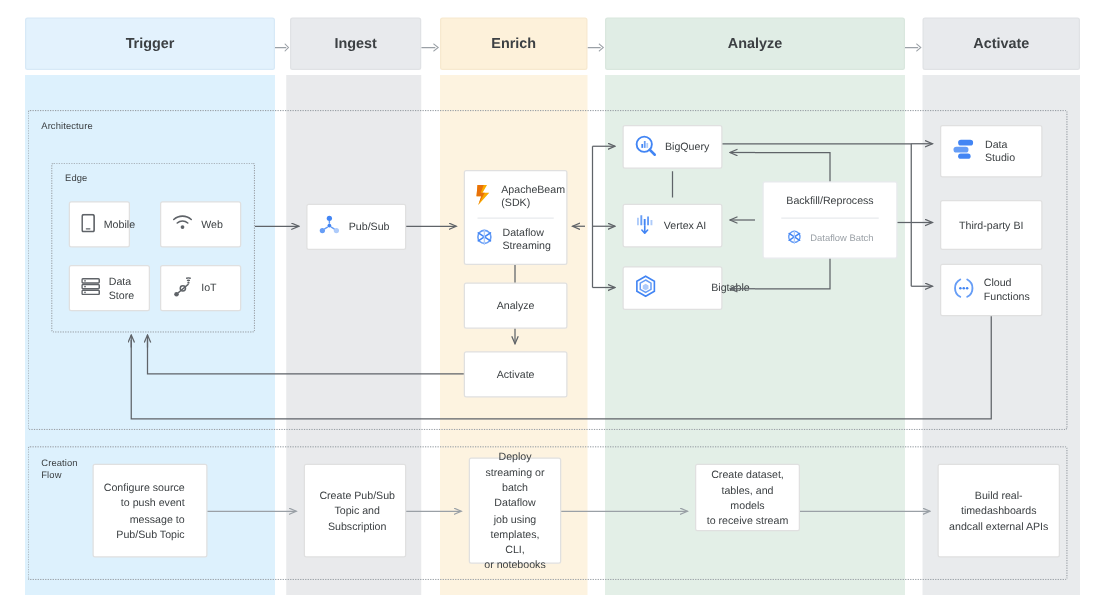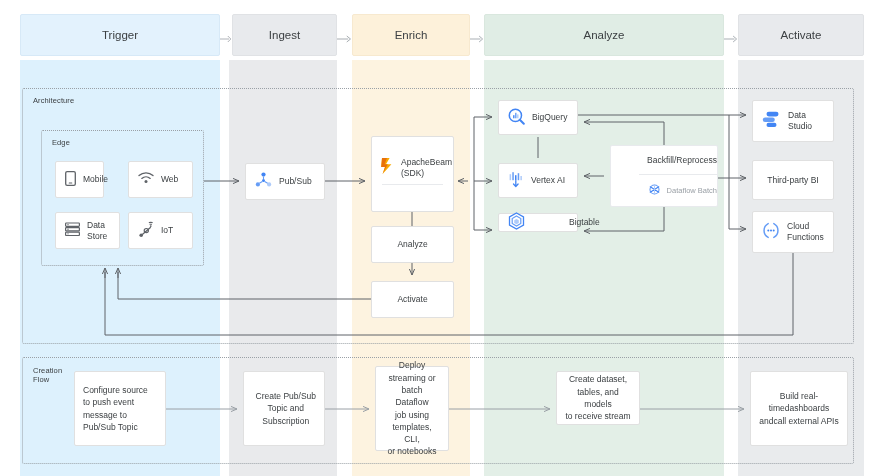--- a/index.html
+++ b/index.html
@@ -28,20 +28,21 @@
     top: 14px;
     height: 42px;
     border: 1px solid #dadce0;
     border-radius: 2px;
     display: flex;
     align-items: center;
     justify-content: center;
     font-size: 11.5px;
     color: #3c4043;
     box-sizing: border-box;
+    font-weight: bold;
   }
   .phase-arrow {
     position: absolute;
     top: 30px;
     width: 20px;
     height: 10px;
   }
   .group-box {
     position: absolute;
     border: 1px dotted #9aa0a6;
@@ -90,35 +91,36 @@
     height: 1px; background: #e8eaed;
     margin: 6px 10px;
   }
   .backfill-node {
     position: absolute;
     background: #ffffff;
     border: 1px solid #e8eaed;
     border-radius: 2px;
     box-sizing: border-box;
     display: flex; flex-direction: column;
-    align-items: flex-end; justify-content: center;
+    align-items: center; justify-content: center;
   }
   .backfill-title { font-size: 8.5px; color: #3c4043; }
   .backfill-div { height: 1px; background: #e8eaed; width: 74%; margin: 9px 0 8px; }
   .backfill-sub { display: flex; align-items: center; gap: 6px; font-size: 7.5px; color: #9aa0a6; }
   .flow-node {
     position: absolute;
     background: #ffffff;
     border: 1px solid #e0e0e0;
     border-radius: 2px;
     box-sizing: border-box;
     display: flex; align-items: center;
     font-size: 8.5px; line-height: 1.45; color: #3c4043;
     padding: 0 8px;
     white-space: pre-line;
+    text-align: right;
   }
   .flow-node.center { justify-content: center; text-align: center; }
   svg.wires { position: absolute; left: 0; top: 0; width: 884px; height: 476px; pointer-events: none; }
 </style>
 </head>
 <body>
 
 <div id="canvas">
 
   <div id="bands-layer">
@@ -234,20 +236,31 @@
       <span class="icon">
         <svg width="14" height="16" viewBox="0 0 14 16">
             <path d="M2 0h7.6L6 6.2h5.4L2.6 16l2.4-7H1.2z" fill="#f9ab00"></path>
             <path d="M2 0h5L4.6 6.2h3.2L2.6 16l2.4-7H1.2z" fill="#e8710a"></path>
           </svg>
       </span>
       <span class="node-label">ApacheBeam
 (SDK)</span>
     </div>
     <div class="stack-div"></div>
+    <div class="stack-row">
+      <span class="icon">
+        <svg width="15" height="15" viewBox="0 0 15 15">
+            <circle cx="7.5" cy="7.5" r="5.2" fill="none" stroke="#669df6" stroke-width="1.3"></circle>
+            <path d="M2.6 4.3 12.4 10.7M12.4 4.3 2.6 10.7" stroke="#4285f4" stroke-width="1.3" fill="none" stroke-linecap="round"></path>
+            <path d="M7.5 1.2v12.6" stroke="#aecbfa" stroke-width="1.1" fill="none"></path>
+          </svg>
+      </span>
+      <span class="node-label">Dataflow
+Streaming</span>
+    </div>
   </div>
 
   <div class="node center" style="left:371px; top:226px; width:83px; height:37px;">
     <span class="node-label">Analyze</span>
   </div>
   <div class="node center" style="left:371px; top:281px; width:83px; height:37px;">
     <span class="node-label">Activate</span>
   </div>
 
   <div class="node icon-row" style="left:498px; top:100px; width:80px; height:35px;">
@@ -268,21 +281,21 @@
           <rect x="1.6" y="3.2" width="1.5" height="6" fill="#aecbfa"></rect>
           <rect x="4.3" y="1.2" width="1.5" height="8" fill="#669df6"></rect>
           <rect x="7" y="4.2" width="1.5" height="5" fill="#4285f4"></rect>
           <rect x="9.7" y="2.2" width="1.5" height="7" fill="#669df6"></rect>
           <rect x="12.4" y="5" width="1.5" height="4.2" fill="#aecbfa"></rect>
           <path d="M7.8 9.6v5.1m0 .9-2.3-2.6m2.3 2.6 2.3-2.6" stroke="#4285f4" stroke-width="1.3" fill="none" stroke-linecap="round"></path>
         </svg>
     </span>
     <span class="node-label">Vertex AI</span>
   </div>
-  <div class="node icon-row" style="left:498px; top:213px; width:80px; height:19px;gap:44px;">
+  <div class="node icon-row" style="left:498px; top:213px; width:80px; height:35px;gap:44px;">
     <span class="icon">
       <svg width="17" height="18" viewBox="0 0 17 18">
           <path d="M8.5 1 15.5 5v8l-7 4-7-4V5z" fill="none" stroke="#4285f4" stroke-width="1.3"></path>
           <path d="M8.5 4 12.8 6.5v5L8.5 14l-4.3-2.5v-5z" fill="none" stroke="#669df6" stroke-width="1.2"></path>
           <path d="M8.5 7 10.8 8.3v2.6L8.5 12.2 6.2 10.9V8.3z" fill="#aecbfa"></path>
         </svg>
     </span>
     <span class="node-label">Bigtable</span>
   </div>
 

